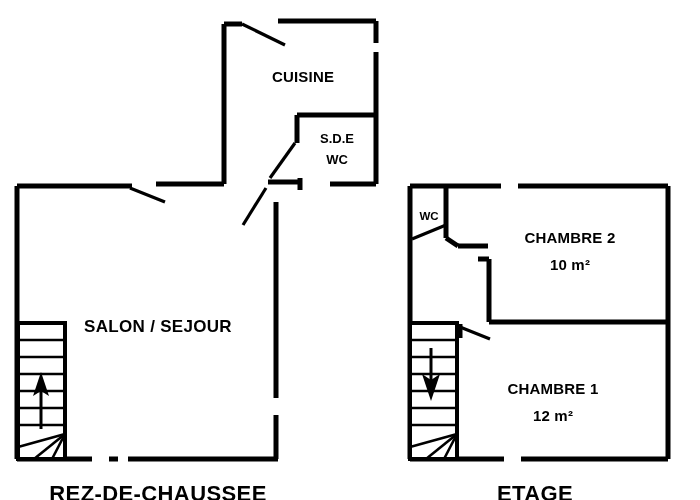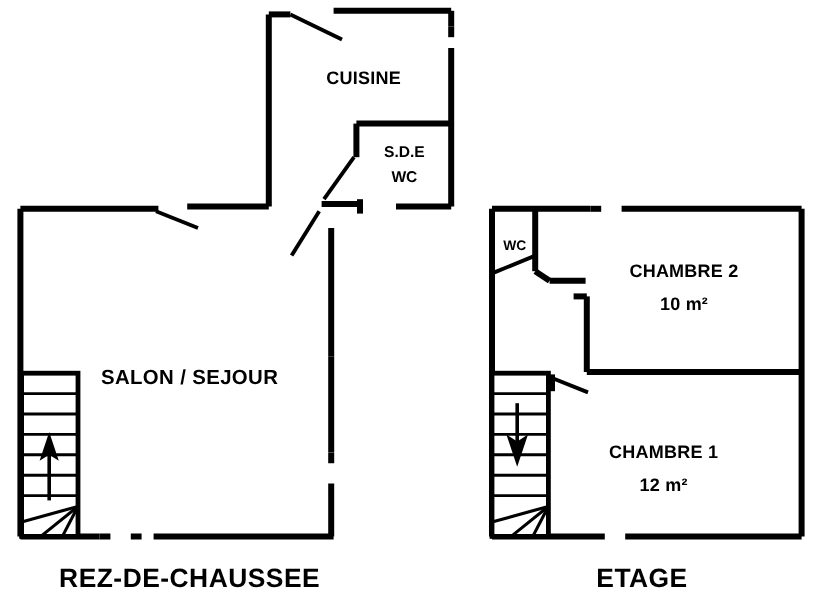--- a/index.html
+++ b/index.html
@@ -9,21 +9,21 @@
   }
   body {
     width: 700px;
     height: 500px;
     font-family: "Liberation Sans", sans-serif;
     overflow: hidden;
     position: relative;
   }
   #plan-root {
     position: absolute;
-    left: 0; top: 0;
+    left: 0; top: 12px;
     width: 700px;
     height: 356px;
   }
   svg.floorplan {
     display: block;
     width: 700px;
     height: 500px;
     background: #ffffff;
   }
   .wall {

